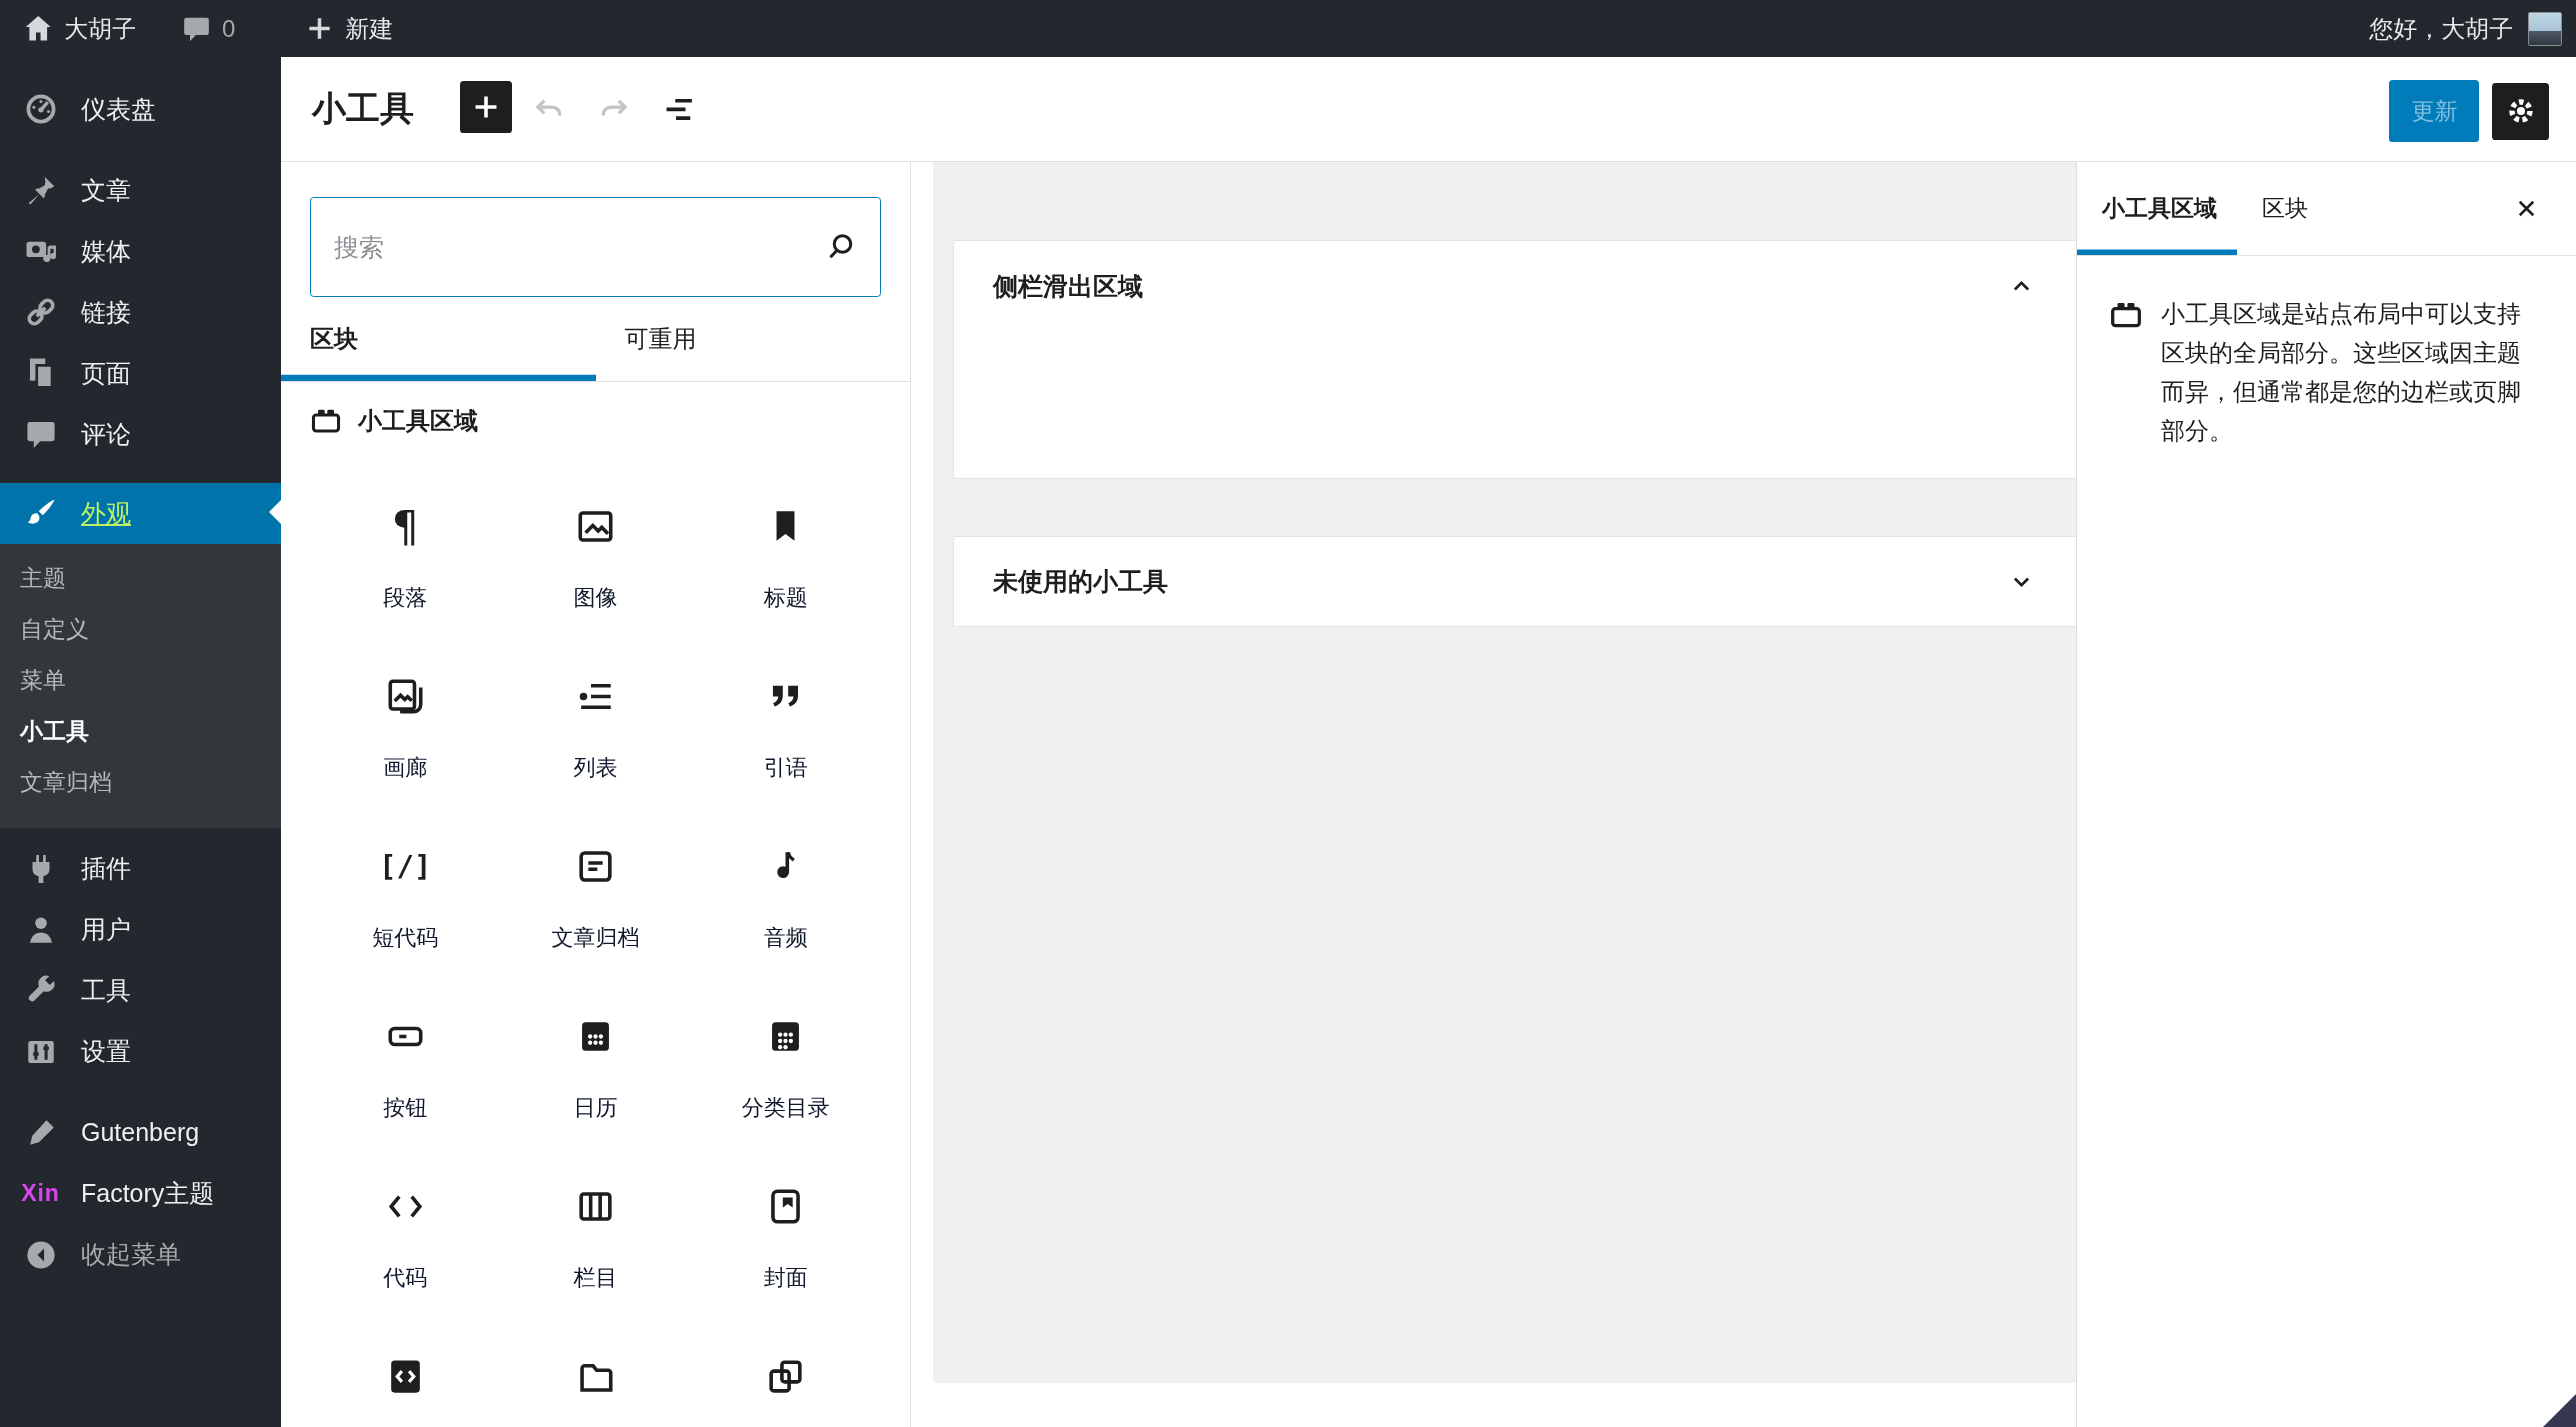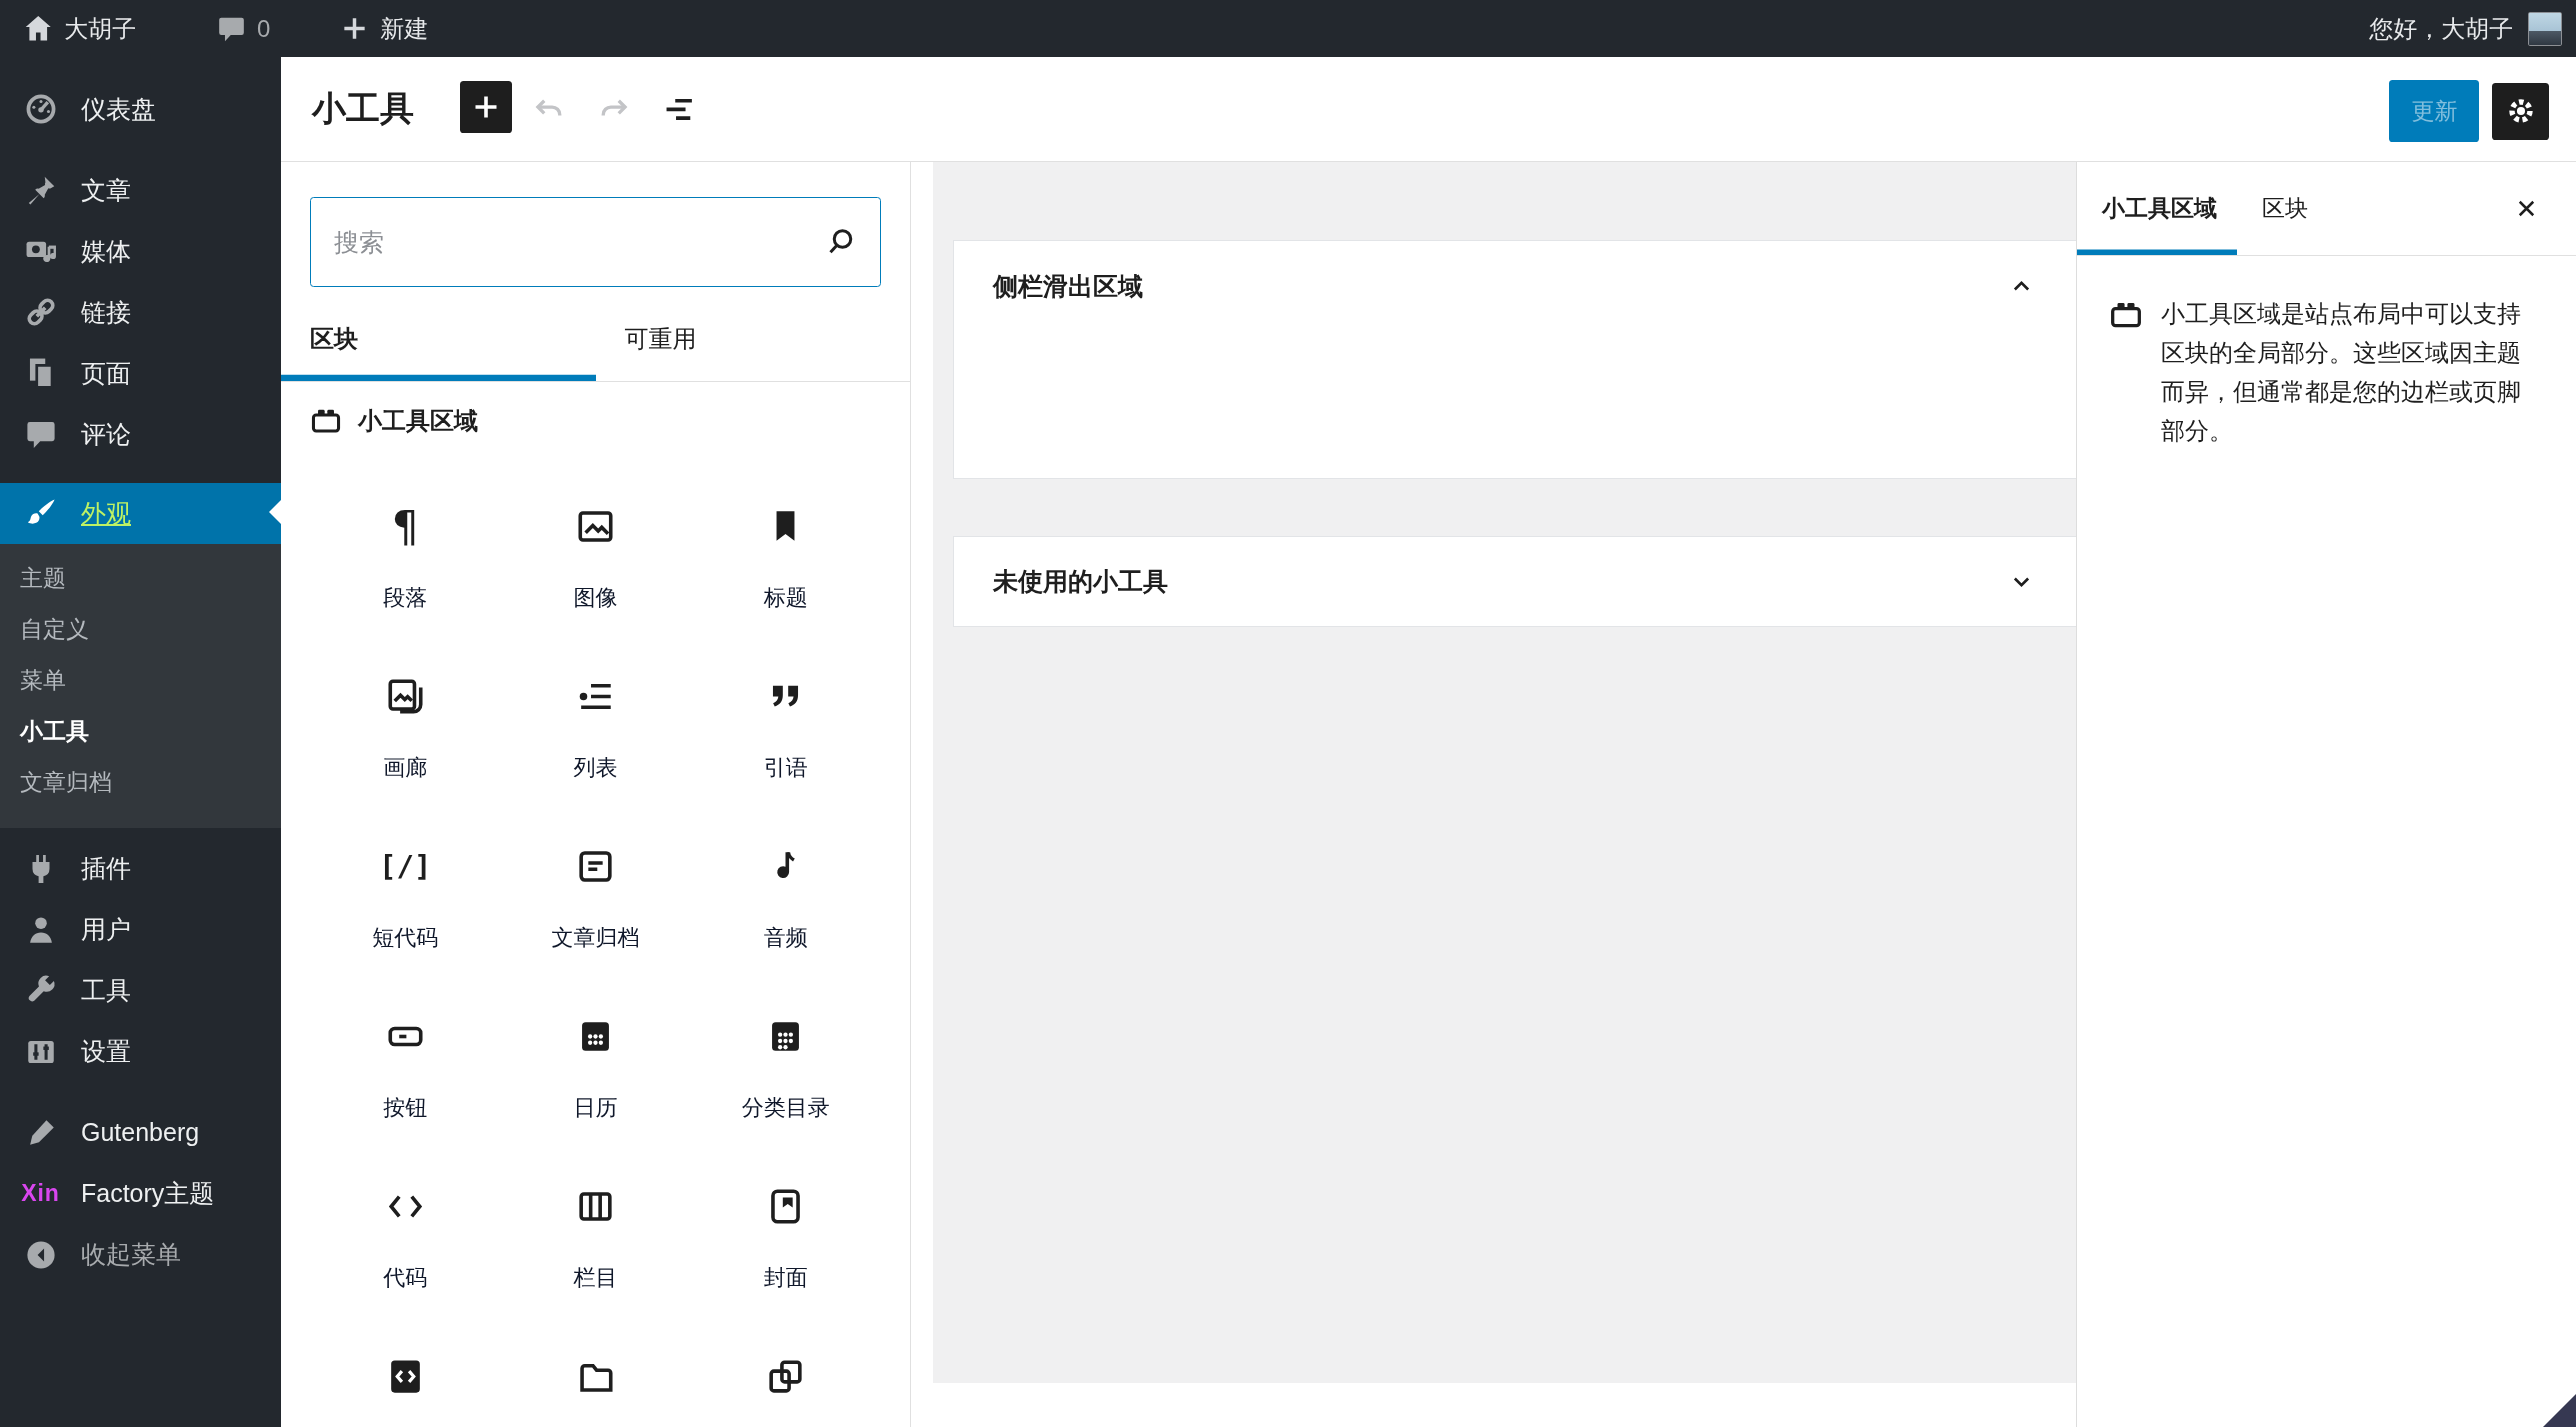--- a/index.html
+++ b/index.html
@@ -7,21 +7,21 @@
     width:2576px;height:1428px;position:relative;overflow:hidden;
     font-family:"Liberation Sans","DejaVu Sans",sans-serif;
     background:#ffffff;color:#1e1e1e;
     -webkit-font-smoothing:antialiased;
   }
   svg{display:block}
   
   .adminbar{position:absolute;top:0;left:0;right:0;height:57px;background:#23282e;color:#f0f0f1;display:flex;align-items:center;z-index:60;}
   .ab-item{display:flex;align-items:center;gap:10.8px;font-size:24px;color:#e8eaec;cursor:pointer;}
   .ab-left{display:flex;align-items:center;padding-left:23px;}
-  .ab-site{margin-right:81px;}
+  .ab-site{margin-right:46px;}
   .ab-comments{margin-right:70px;color:#a7aaad;}
   .ab-right{margin-left:auto;display:flex;align-items:center;gap:14.4px;padding-right:14.4px;}
   
   .adminmenu{position:absolute;top:57px;left:0;width:281px;bottom:0;background:#23282e;z-index:50;}
   .mi{height:61px;display:flex;align-items:center;padding-left:21.5px;color:#eef0f1;font-size:25px;cursor:pointer;position:relative;}
   .mi .ico{width:38px;display:flex;justify-content:center;color:#a7aaad;}
   .mi .lbl{margin-left:21.5px;}
   .mi-spacer{height:20px;}
   .mi-current{background:#0073aa;color:#bef264;margin-top:18px;text-decoration:underline;}
   .mi-current .ico{color:#fff;}
@@ -35,21 +35,21 @@
   .edheader{position:absolute;left:281px;top:57px;right:0;height:104px;background:#fff;border-bottom:0.9px solid #e0e0e0;z-index:40;display:flex;align-items:center;}
   .ed-title{position:absolute;left:31px;top:0;height:104px;display:flex;align-items:center;font-size:34px;font-weight:600;color:#1e1e1e;}
   .btn-inserter{position:absolute;left:179px;top:24px;width:52px;height:52px;background:#1e1e1e;border-radius:3.6px;display:flex;align-items:center;justify-content:center;cursor:pointer;}
   .hdr-ico{position:absolute;top:34px;width:39px;height:39px;display:flex;align-items:center;justify-content:center;cursor:pointer;}
   .pos-undo{left:248px;} .pos-redo{left:313px;} .pos-list{left:379px;}
   .ed-right{position:absolute;right:27px;top:23px;display:flex;align-items:center;gap:12.6px;}
   .btn-update{width:90px;height:62px;background:#007cba;border:none;border-radius:3.6px;color:rgba(255,255,255,0.5);font-size:23px;font-family:inherit;cursor:pointer;}
   .btn-gear{width:57px;height:57px;background:#1e1e1e;border-radius:3.6px;display:flex;align-items:center;justify-content:center;cursor:pointer;}
   
   .inserter{position:absolute;left:281px;top:161px;width:629px;bottom:0;background:#fff;border-right:0.9px solid #e0e0e0;overflow:hidden;z-index:30;}
-  .search-wrap{position:absolute;left:29px;top:36px;width:571px;height:90px;border:1.8px solid #007cba;border-radius:3.6px;box-sizing:border-box;display:flex;align-items:center;background:#fff;}
+  .search-wrap{position:absolute;left:29px;top:36px;width:571px;height:100px;border:1.8px solid #007cba;border-radius:3.6px;box-sizing:border-box;display:flex;align-items:center;background:#fff;}
   .search-wrap input{flex:1;border:none;outline:none;font-size:25px;padding:0 0 0 23px;font-family:inherit;color:#1e1e1e;background:transparent;}
   .search-wrap input::placeholder{color:#8c8f94;}
   .search-ico{padding-right:21.5px;}
   .ins-tabs{position:absolute;left:0;top:135px;right:0;height:85px;display:flex;border-bottom:0.9px solid #e0e0e0;}
   .ins-tab{width:50%;display:flex;align-items:center;padding-left:29px;font-size:24px;color:#1e1e1e;box-sizing:border-box;cursor:pointer;}
   .ins-tab.active{font-weight:700;box-shadow:inset 0 -6.3px 0 #007cba;}
   .ins-section{position:absolute;left:29px;top:244px;display:flex;align-items:center;gap:16px;font-size:24px;font-weight:700;}
   .blocks-grid{position:absolute;left:29px;top:314px;width:571px;display:grid;grid-template-columns:repeat(3,1fr);grid-auto-rows:170px;}
   .blk{display:flex;flex-direction:column;align-items:center;padding-top:29px;cursor:pointer;border-radius:3.6px;}
   .blk .bico{height:45px;display:flex;align-items:center;justify-content:center;color:#1e1e1e;}

